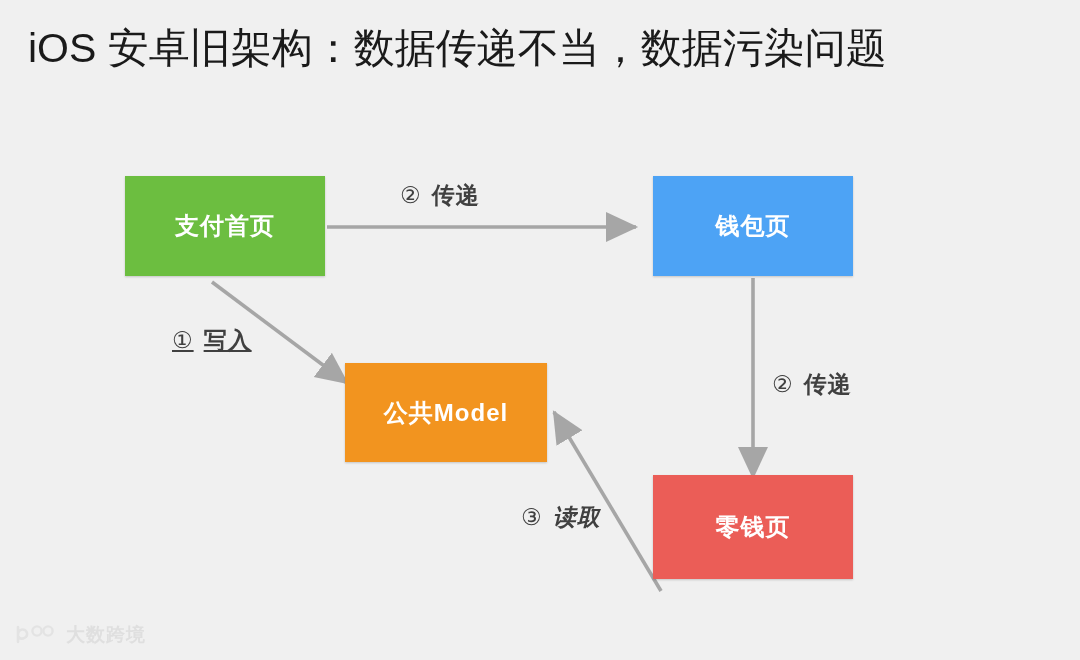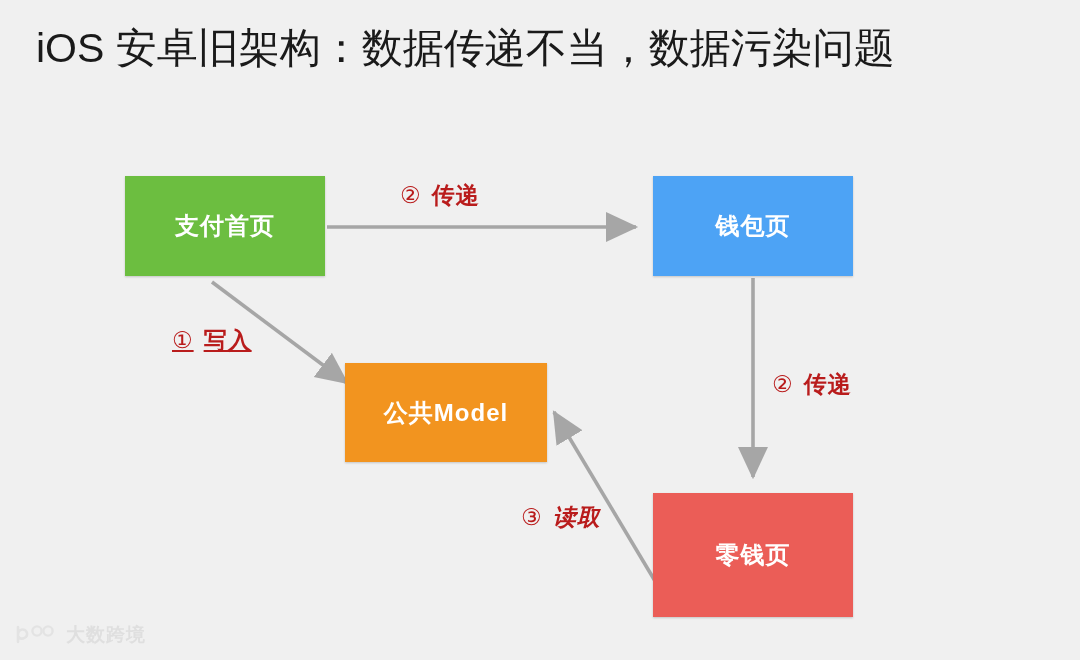--- a/index.html
+++ b/index.html
@@ -22,21 +22,21 @@
     width: 1080px;
     height: 96px;
     background: #f0f0f0;
     display: flex;
     align-items: center;
   }
   #page-title {
     font-size: 41px;
     color: #1a1a1a;
     letter-spacing: 0px;
-    padding-left: 36px;
+    padding-left: 28px;
     white-space: nowrap;
     font-weight: 400;
   }
 
   
   #diagram {
     position: absolute;
     left: 0; top: 96px;
     width: 1080px;
     height: 564px;
@@ -71,31 +71,31 @@
     left: 653px; top: 80px;
     width: 200px; height: 100px;
     background: #4da3f5;
   }
   #node-common-model {
     left: 345px; top: 267px;
     width: 202px; height: 99px;
     background: #f2941f;
   }
   #node-change {
-    left: 653px; top: 397px;
-    width: 200px; height: 124px;
+    left: 653px; top: 379px;
+    width: 200px; height: 104px;
     background: #eb5d57;
   }
 
   
   .edge-label {
     position: absolute;
     font-size: 23px;
     font-weight: 700;
-    color: #b91c1c;
+    color: #404040;
     white-space: nowrap;
     z-index: 3;
     letter-spacing: 1px;
   }
   .edge-label .num {
     font-weight: 400;
     margin-right: 10px;
   }
   #label-pass-top   { left: 400px; top:  84px; }
   #label-write      { left: 172px; top: 229px; text-decoration: underline; }

